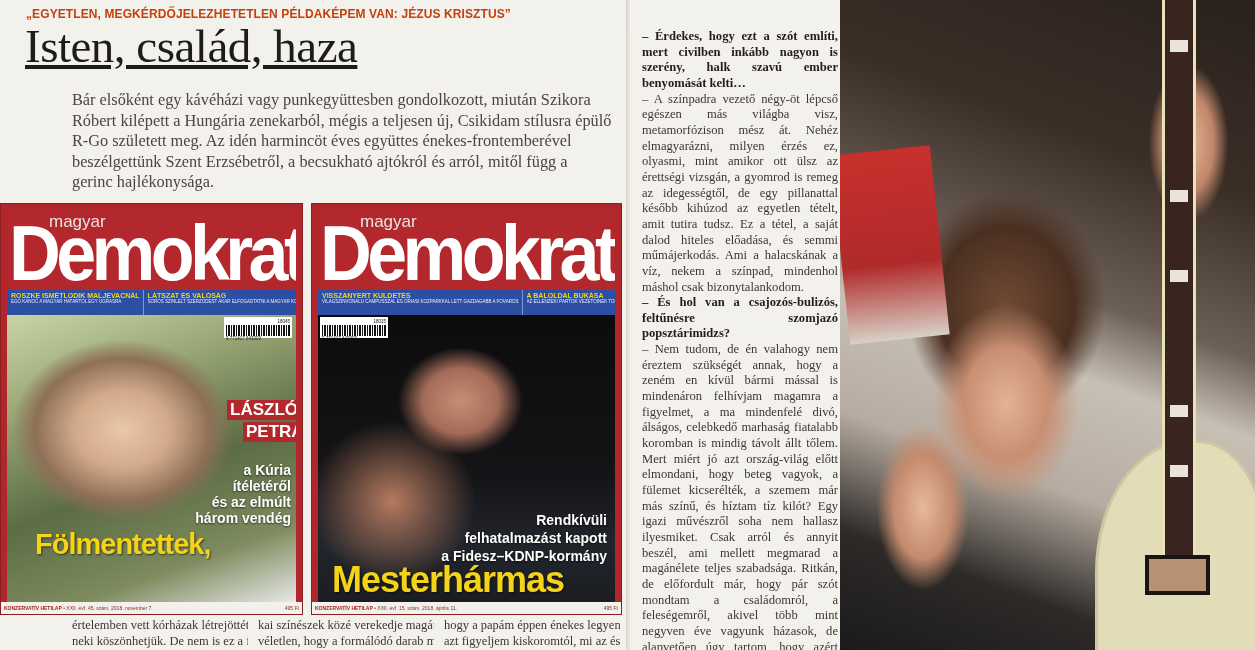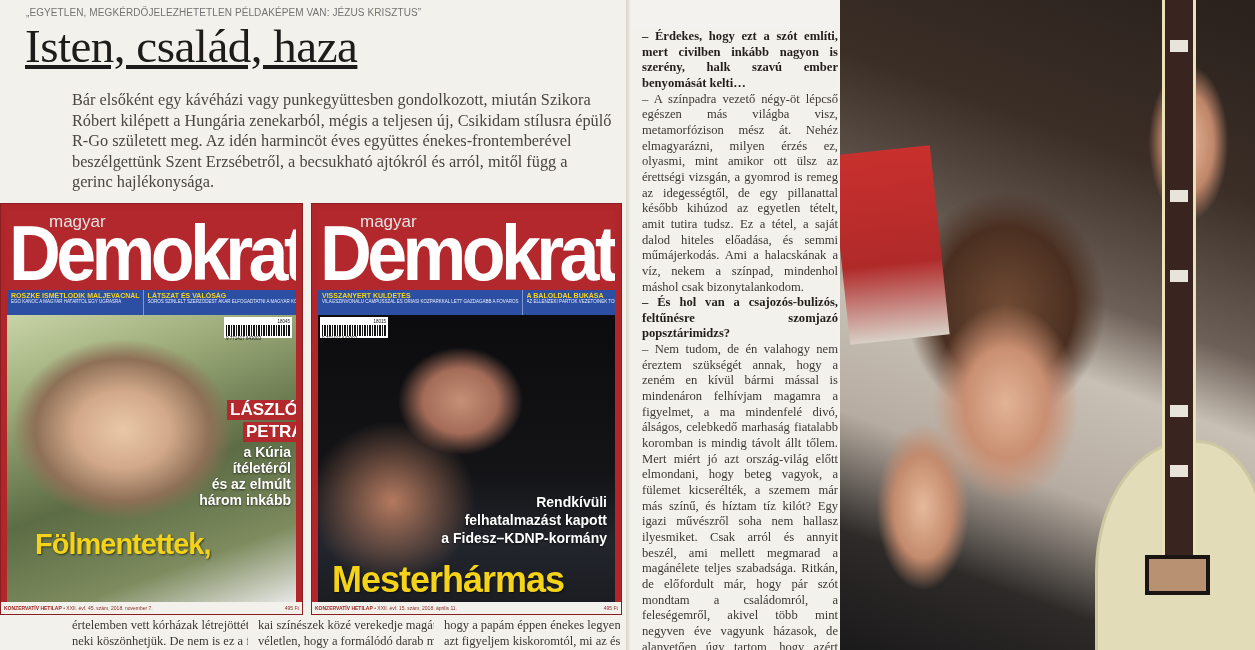--- a/index.html
+++ b/index.html
@@ -1,21 +1,21 @@
 <!DOCTYPE html>
 <html><head>
 <meta charset="utf-8">
 <style>
   * { box-sizing: border-box; margin: 0; padding: 0; }
   html, body { width: 1255px; height: 650px; overflow: hidden; background: #f4f2ee; }
   body { position: relative; font-family: "Liberation Serif", serif; color: #2a2623; }
 
   
   .left-page { position: absolute; left: 0; top: 0; width: 628px; height: 650px; background: #f3f1ec; }
-  .kicker { position: absolute; left: 26px; top: 7px; font-family: "Liberation Sans", sans-serif; font-weight: normal; font-size: 10px; color: #737373; letter-spacing: 0.1px; }
+  .kicker { position: absolute; left: 26px; top: 7px; font-family: "Liberation Sans", sans-serif; font-weight: bold; font-size: 12px; color: #c2410c; letter-spacing: 0.1px; }
   .headline { position: absolute; left: 25px; top: 19px; font-family: "Liberation Serif", serif; font-size: 47px; font-weight: normal; color: #1e1c1a; letter-spacing: -0.5px; text-decoration: underline; }
   .lede { position: absolute; left: 72px; top: 90px; width: 540px; font-size: 16.3px; line-height: 20.5px; color: #4a4542; }
 
   .cover { position: absolute; top: 203px; width: 303px; height: 412px; background: #b0262a; border: 1px solid #8a1f22; overflow: hidden; }
   .cover.c1 { left: 0; }
   .cover.c2 { left: 311px; width: 311px; }
   .cover-inner { position: absolute; left: 6px; top: 6px; right: 6px; bottom: 12px; overflow: hidden; }
   .masthead { position: absolute; left: 0; top: 0; right: 0; height: 80px; background: #b3282d; }
   .magyar { position: absolute; left: 42px; top: 2px; font-family: "Liberation Sans", sans-serif; font-size: 17px; color: #e5e5e5; }
   .demokrata { position: absolute; left: 2px; top: 3px; font-family: "Liberation Sans", sans-serif; font-weight: bold; font-size: 78px; color: #ffffff; letter-spacing: -5px; transform: scaleX(0.92); transform-origin: left; line-height: 80px; }
@@ -26,21 +26,21 @@
   .strip-sub { font-family: "Liberation Sans", sans-serif; font-size: 4.5px; color: #e8eefc; line-height: 6px; white-space: nowrap; overflow: hidden; }
   .photo { position: absolute; left: 0; right: 0; top: 105px; bottom: 0; }
   .c1 .photo { background: radial-gradient(ellipse 55% 45% at 40% 40%, #e9c8a7 0%, #d2a98a 30%, #8e7057 55%, transparent 70%), linear-gradient(160deg, #c8d4a6 0%, #9ba978 25%, #5c6c44 55%, #7d8b5e 80%, #e8e8e6 100%); }
   .c2 .photo { background: radial-gradient(ellipse 28% 25% at 48% 30%, #c58f76 0%, #a46c58 45%, transparent 75%), radial-gradient(ellipse 40% 40% at 25% 65%, #b47a5f 0%, transparent 70%), linear-gradient(180deg, #0c0c0e 0%, #141417 55%, #22252c 80%, #1b1d22 100%); }
   .barcode { position: absolute; top: 107px; width: 68px; height: 21px; background: #fff; padding: 2px; }
   .c1 .barcode { right: 4px; }
   .c2 .barcode { left: 2px; }
   .barcode-bars { height: 11px; background: repeating-linear-gradient(90deg, #111 0 1px, #fff 1px 2px, #111 2px 4px, #fff 4px 5px); }
   .barcode-num { font-family: "Liberation Sans", sans-serif; font-size: 4.5px; color: #111; line-height: 6px; }
   .name-badge { position: absolute; background: #b3282d; color: #fff; font-family: "Liberation Sans", sans-serif; font-weight: bold; font-size: 17px; padding: 0 3px; line-height: 20px; }
-  .sub-head { position: absolute; color: #fff; font-family: "Liberation Sans", sans-serif; font-weight: bold; text-align: right; text-shadow: 0 1px 2px rgba(0,0,0,0.6); }
+  .sub-head { position: absolute; color: #fff; font-family: "Liberation Sans", sans-serif; font-weight: bold; text-align: right; text-shadow: 0 1px 2px rgba(0,0,0,0.6); margin-top: 18px; }
   .main-head { position: absolute; color: #f5d319; font-family: "Liberation Sans", sans-serif; font-weight: bold; text-shadow: 1px 1px 2px rgba(0,0,0,0.55); letter-spacing: -1px; }
   .footer-line { position: absolute; left: 0; right: 0; bottom: 0; height: 12px; background: #f3f1ec; font-family: "Liberation Sans", sans-serif; font-size: 5px; color: #8a2a24; padding: 3px 3px 0; display: flex; justify-content: space-between; }
   .footer-line b { color: #9a1d1d; }
 
   .bottom-cols { position: absolute; left: 72px; top: 617px; width: 548px; display: flex; gap: 10px; font-size: 12.5px; line-height: 16px; color: #3b3734; }
   .bottom-cols .col { flex: 1; text-align: justify; white-space: nowrap; overflow: hidden; }
 
   
   .seam { position: absolute; left: 626px; top: 0; width: 4px; height: 650px; background: linear-gradient(90deg, #d8d4cc, #eeebe4); }
 
@@ -93,21 +93,21 @@
         <div class="barcode-num" style="text-align:right">18045</div>
         <div class="barcode-bars"></div>
         <div class="barcode-num">9 771417 643003</div>
       </div>
       <div class="name-badge" style="left:220px; top:190px;">LÁSZLÓ</div>
       <div class="name-badge" style="left:236px; top:212px;">PETRA</div>
       <div class="sub-head" style="right:5px; top:234px; font-size:14px; line-height:16px;">
         <div>a Kúria</div>
         <div>ítéletéről</div>
         <div>és az elmúlt</div>
-        <div>három inkább</div>
+        <div>három vendég</div>
       </div>
       <div class="main-head" style="left:12px; top:315px; font-size:29px; line-height:38px;">
         <div style="padding-left:16px">Fölmentettek,</div>
       </div>
     </div>
     <div class="footer-line">
       <span><b>KONZERVATÍV HETILAP</b><span> • XXII. évf. 45. szám, 2018. november 7.</span></span>
       <span>495 Ft</span>
     </div>
   </div>

